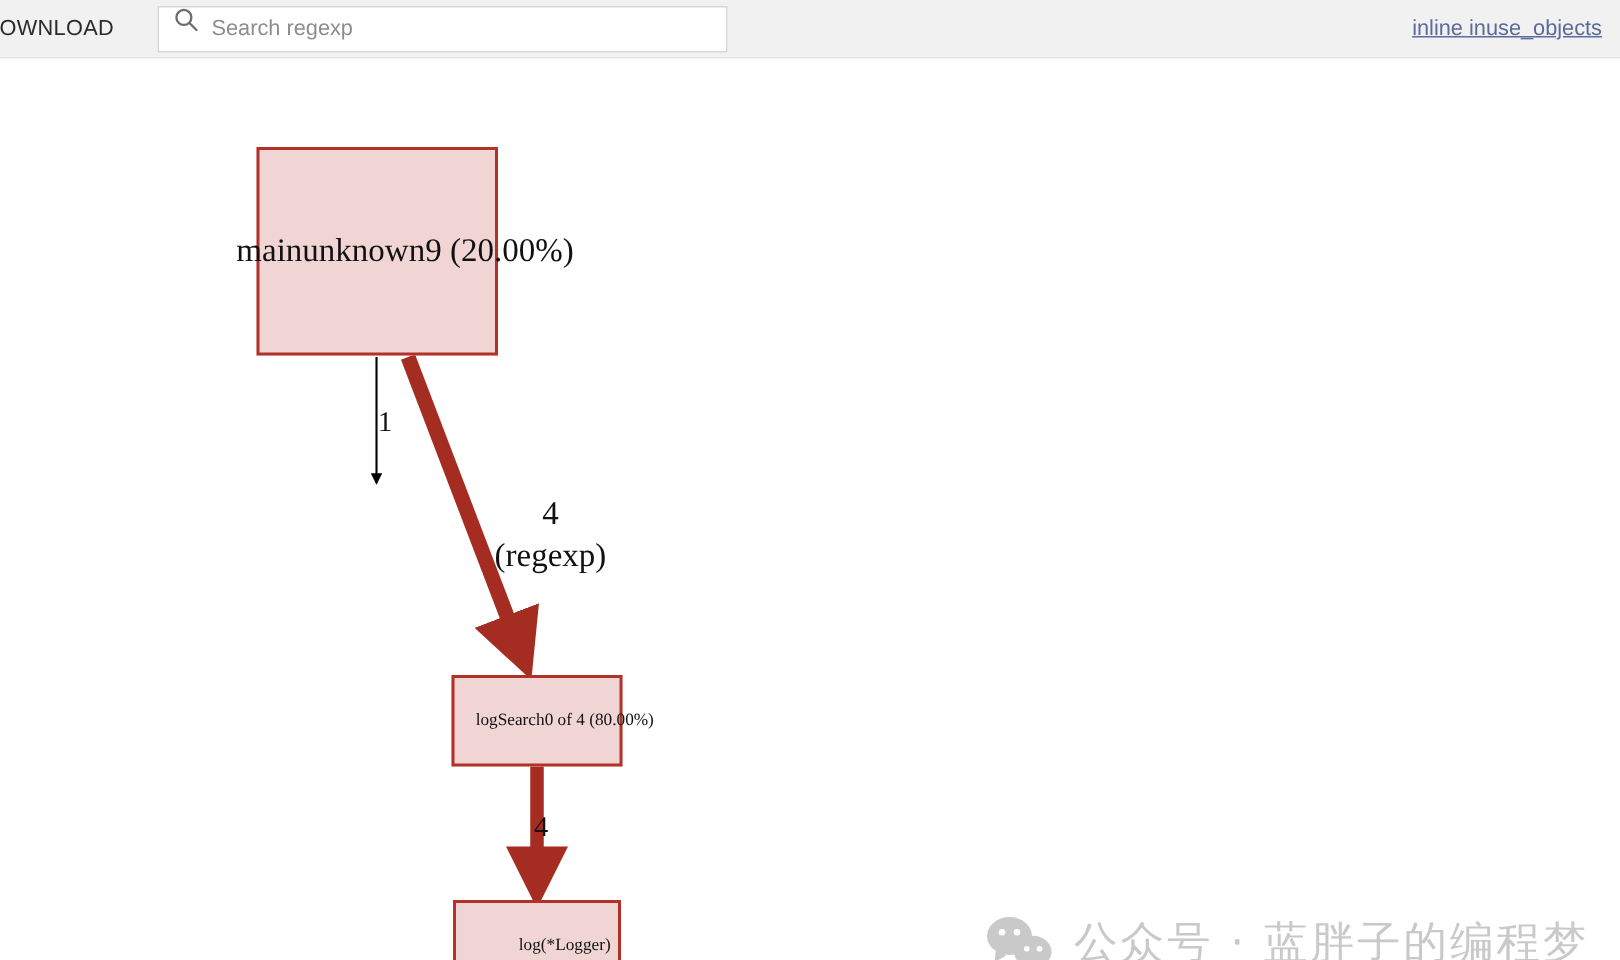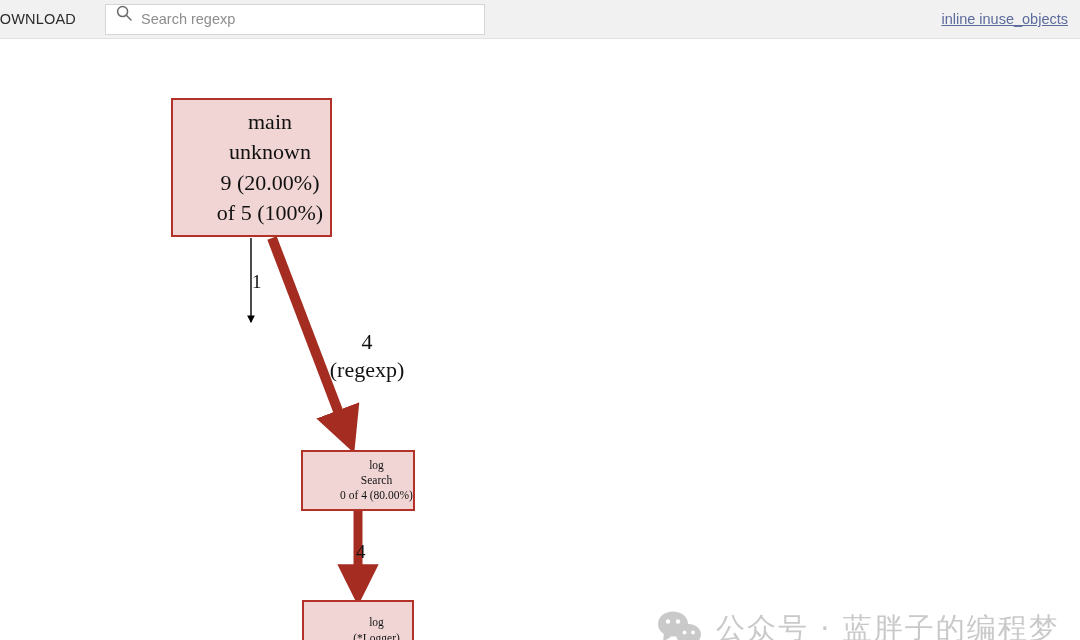--- a/index.html
+++ b/index.html
@@ -90,21 +90,21 @@
     overflow: hidden;
   }
   #graph svg { display: block; }
 
   .node-box {
     position: absolute;
     background: #f0d5d4;
     border: 2px solid #b23128;
     box-sizing: border-box;
     display: flex;
-    flex-direction: column;
+    flex-direction: row;
     align-items: center;
     justify-content: center;
     font-family: "Liberation Serif", serif;
     color: #111;
     text-align: center;
     padding-left: 37px;
   }
   .node-line { display: block; line-height: 1.16; white-space: nowrap; }
 
   #node-main {
@@ -230,21 +230,20 @@
 
     <g>
       <line x1="358" y1="472" x2="358" y2="551" stroke="#a52c20" stroke-width="9" marker-end="url(#arrow-red)"></line>
     </g>
   </svg>
 
   <div class="node-box" id="node-main">
     <span class="node-line">main</span>
     <span class="node-line">unknown</span>
     <span class="node-line">9 (20.00%)</span>
-    <span class="node-line">of 5 (100%)</span>
   </div>
 
 
   <div class="node-box" id="node-println">
     <span class="node-line">log</span>
     <span class="node-line">Search</span>
     <span class="node-line">0 of 4 (80.00%)</span>
   </div>
 
   <div class="node-box" id="node-logger">

